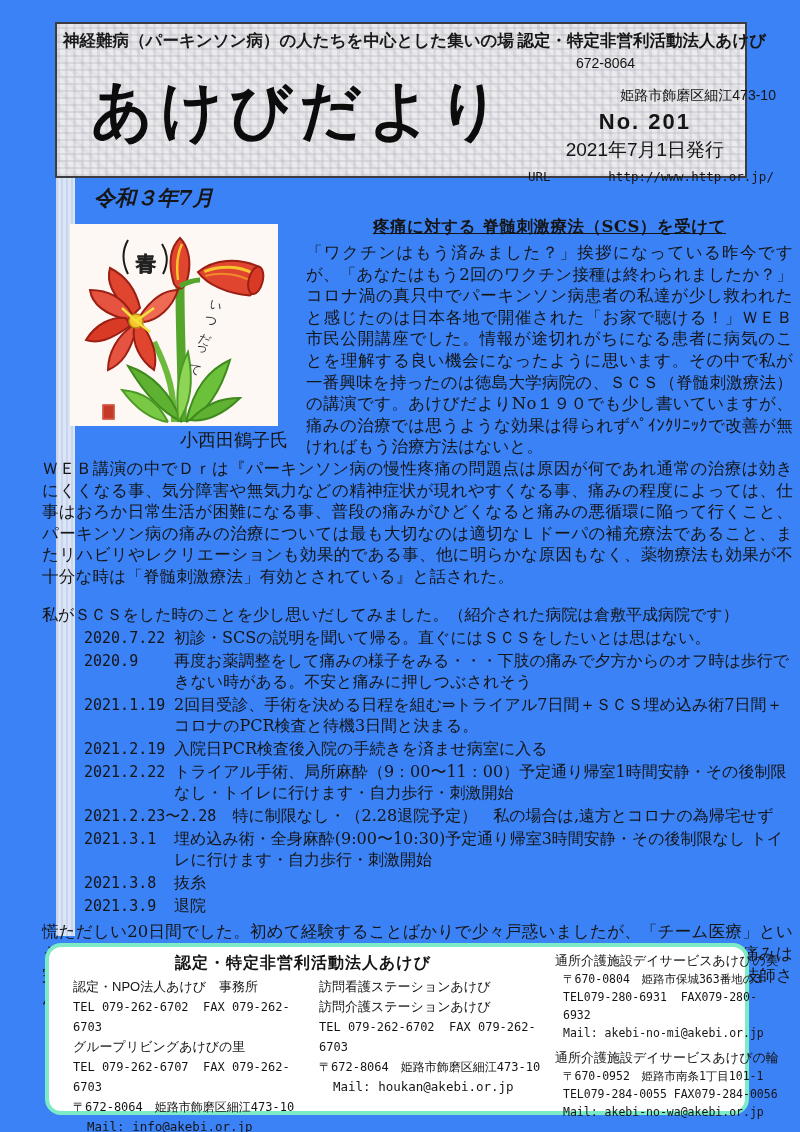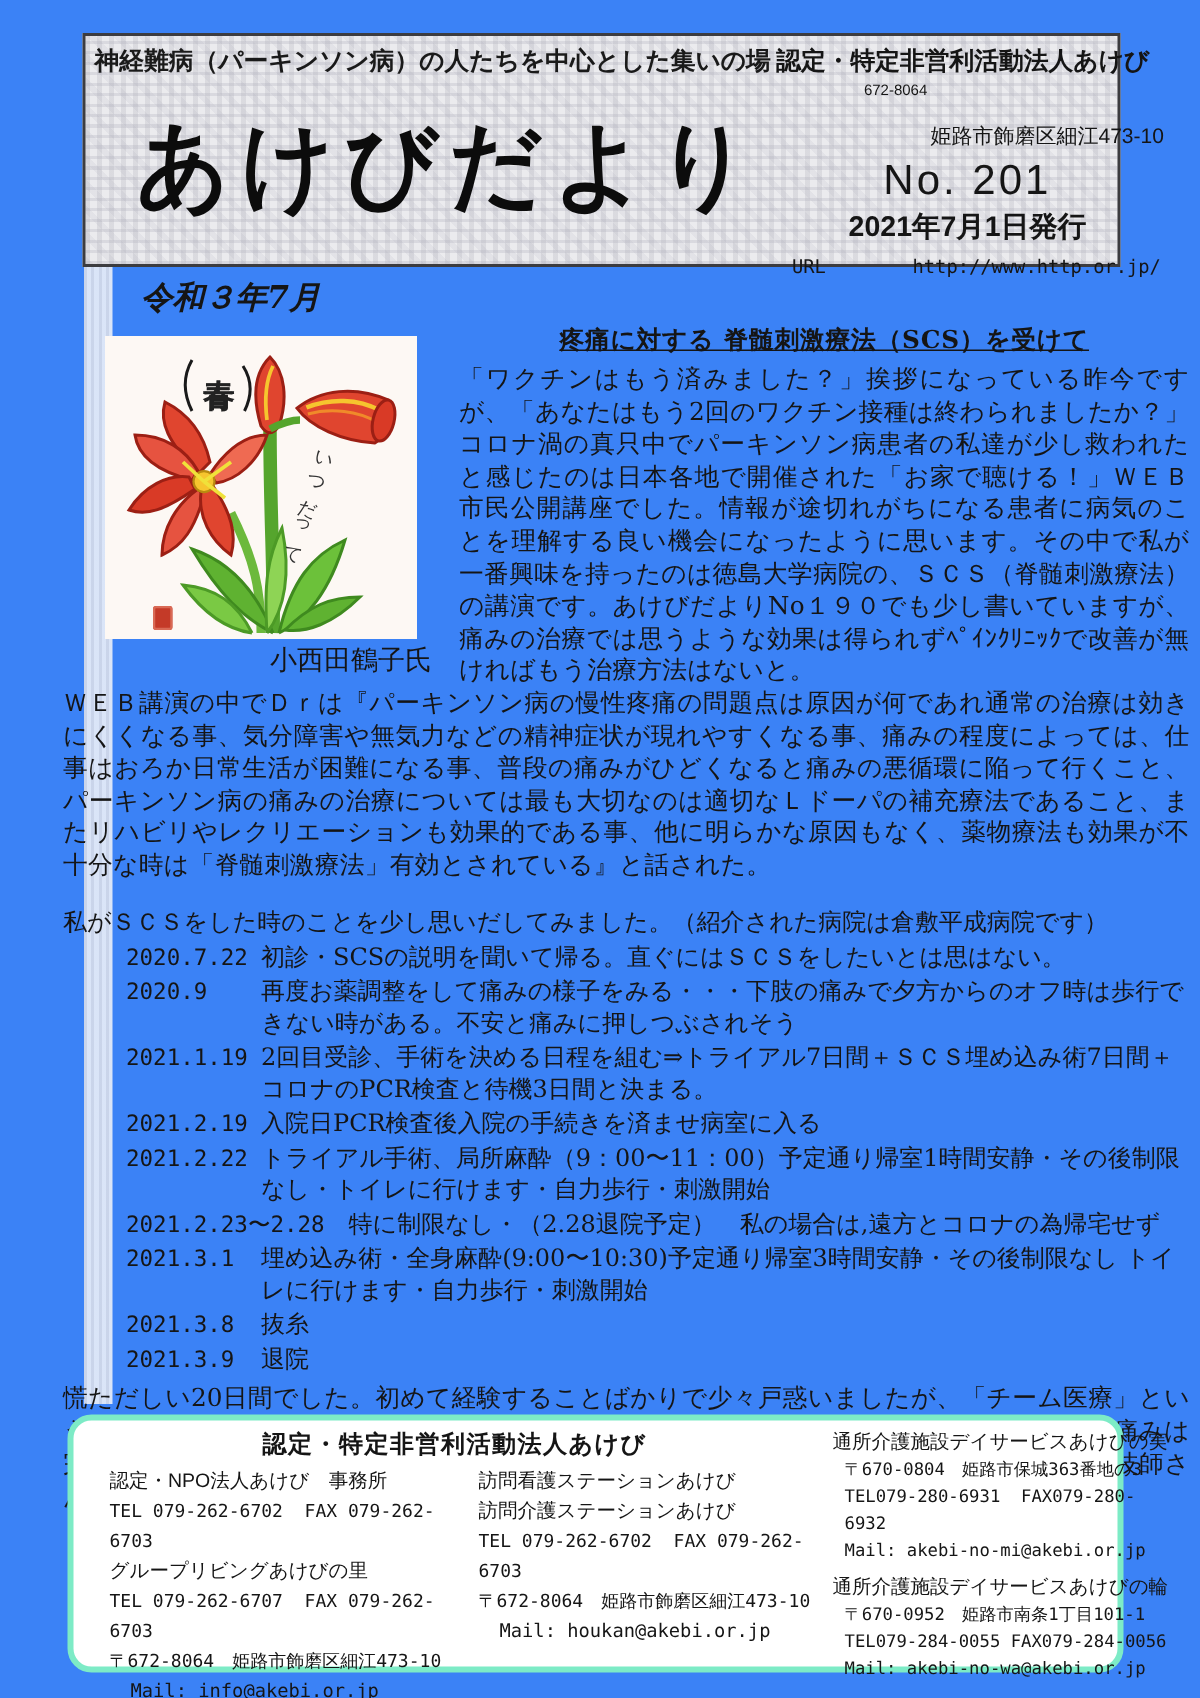--- a/index.html
+++ b/index.html
@@ -16,24 +16,24 @@
       repeating-linear-gradient(45deg, rgba(200,200,210,.25) 0 4px, rgba(255,255,255,0) 4px 12px);}
   .mast-left{flex:1 1 auto;padding:6px 0 0 6px;}
   .tagline{font-family:"Liberation Sans","DejaVu Sans",sans-serif;font-size:16.5px;font-weight:bold;
     color:#1a1a1a;letter-spacing:0px;white-space:nowrap;}
   .big-title{font-family:"DejaVu Sans","Liberation Sans",sans-serif;font-weight:900;
     font-size:61px;letter-spacing:7px;margin:18px 0 0 28px;color:#0c0c0c;
     transform:scaleY(1.05);white-space:nowrap;}
   .mast-right{flex:0 0 262px;padding:6px 8px 0 0;text-align:center;
     font-family:"Liberation Sans","DejaVu Sans",sans-serif;}
   .org-name{font-size:16.5px;font-weight:bold;white-space:nowrap;margin-left:-6px;}
-  .postal{font-size:10px;text-align:left;padding-left:62px;margin-top:3px;}
+  .postal{font-size:14px;text-align:left;padding-left:62px;margin-top:3px;}
   .mast-addr{font-size:14px;text-align:right;padding-left:72px;margin-top:16px;white-space:nowrap;}
-  .issue-no{font-size:28px;font-weight:normal;margin-top:4px;letter-spacing:2px;}
-  .issue-date{font-size:19px;font-weight:bold;margin-top:2px;}
+  .issue-no{font-size:22px;font-weight:bold;margin-top:4px;letter-spacing:2px;}
+  .issue-date{font-size:19px;font-weight:normal;margin-top:2px;}
   .url-line{font-family:"DejaVu Sans Mono","Liberation Mono",monospace;font-size:12.5px;
     margin-top:6px;display:flex;justify-content:space-between;padding:0 2px 0 14px;}
 
   
   .scan-strip{position:absolute;left:56px;top:178px;width:19px;height:758px;
     background:repeating-linear-gradient(90deg,#e3e3e8 0 2px,#f6f6f8 2px 5px);
     opacity:.85;}
 
   
   .content{position:absolute;left:42px;top:182px;width:751px;}

